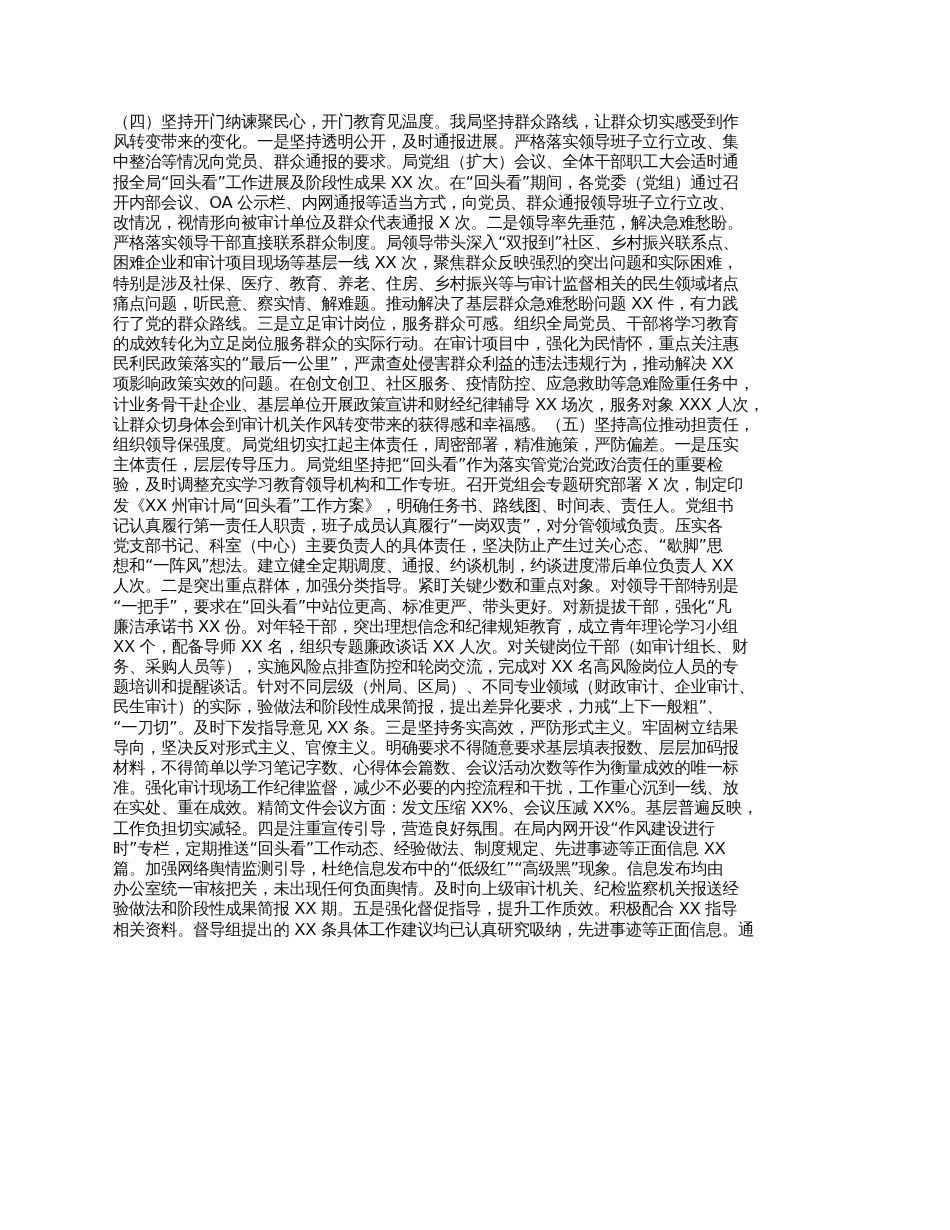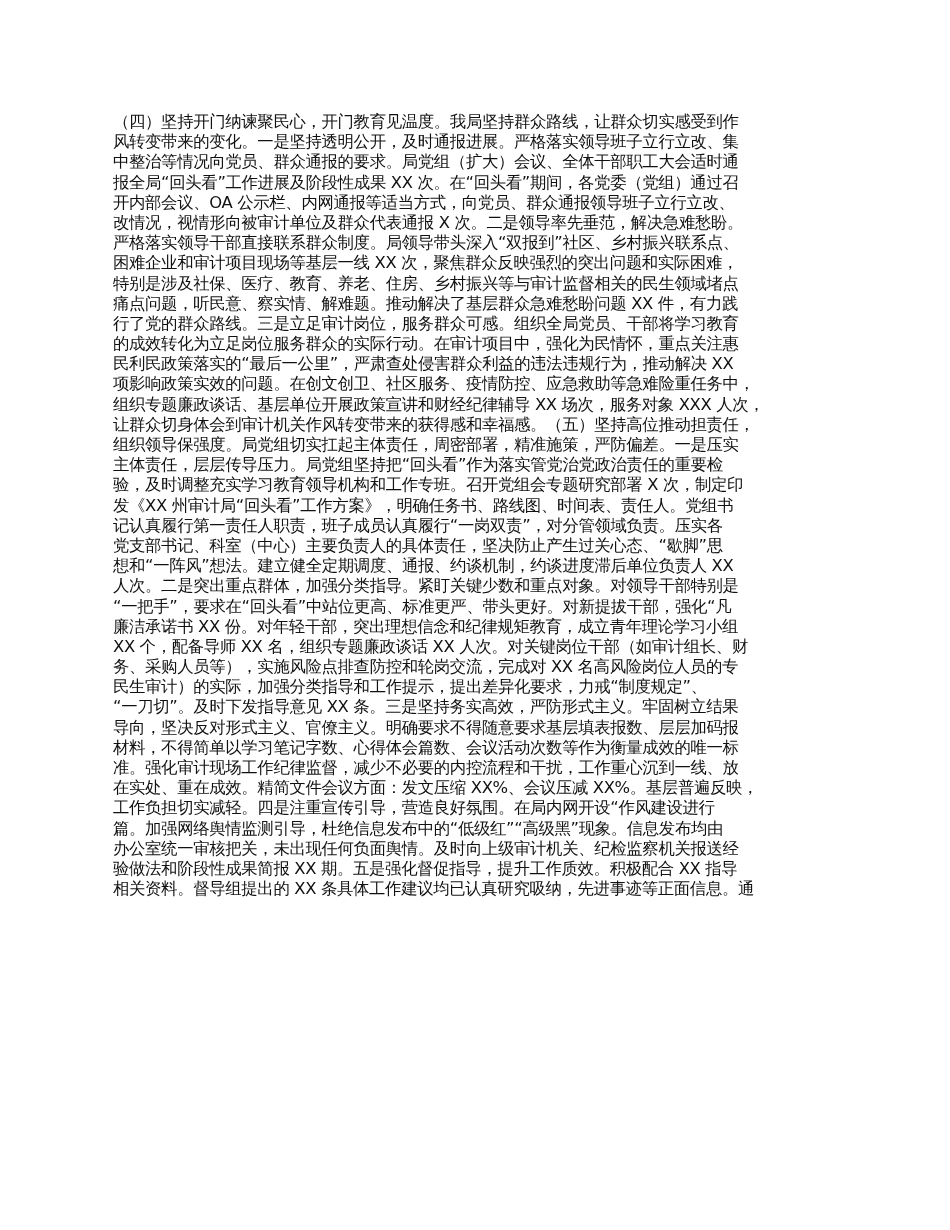--- a/index.html
+++ b/index.html
@@ -24,39 +24,41 @@
       <span class="line">开内部会议、OA 公示栏、内网通报等适当方式，向党员、群众通报领导班子立行立改、</span>
       <span class="line">改情况，视情形向被审计单位及群众代表通报 X 次。二是领导率先垂范，解决急难愁盼。</span>
       <span class="line">严格落实领导干部直接联系群众制度。局领导带头深入“双报到”社区、乡村振兴联系点、</span>
       <span class="line">困难企业和审计项目现场等基层一线 XX 次，聚焦群众反映强烈的突出问题和实际困难，</span>
       <span class="line">特别是涉及社保、医疗、教育、养老、住房、乡村振兴等与审计监督相关的民生领域堵点</span>
       <span class="line">痛点问题，听民意、察实情、解难题。推动解决了基层群众急难愁盼问题 XX 件，有力践</span>
       <span class="line">行了党的群众路线。三是立足审计岗位，服务群众可感。组织全局党员、干部将学习教育</span>
       <span class="line">的成效转化为立足岗位服务群众的实际行动。在审计项目中，强化为民情怀，重点关注惠</span>
       <span class="line">民利民政策落实的“最后一公里”，严肃查处侵害群众利益的违法违规行为，推动解决 XX</span>
       <span class="line">项影响政策实效的问题。在创文创卫、社区服务、疫情防控、应急救助等急难险重任务中，</span>
-      <span class="line">组织专题廉政谈话、基层单位开展政策宣讲和财经纪律辅导 XX 场次，服务对象 XXX 人次，</span>
+      <span class="line">计业务骨干赴企业、基层单位开展政策宣讲和财经纪律辅导 XX 场次，服务对象 XXX 人次，</span>
       <span class="line">让群众切身体会到审计机关作风转变带来的获得感和幸福感。（五）坚持高位推动担责任，</span>
       <span class="line">组织领导保强度。局党组切实扛起主体责任，周密部署，精准施策，严防偏差。一是压实</span>
       <span class="line">主体责任，层层传导压力。局党组坚持把“回头看”作为落实管党治党政治责任的重要检</span>
       <span class="line">验，及时调整充实学习教育领导机构和工作专班。召开党组会专题研究部署 X 次，制定印</span>
       <span class="line">发《XX 州审计局“回头看”工作方案》，明确任务书、路线图、时间表、责任人。党组书</span>
       <span class="line">记认真履行第一责任人职责，班子成员认真履行“一岗双责”，对分管领域负责。压实各</span>
       <span class="line">党支部书记、科室（中心）主要负责人的具体责任，坚决防止产生过关心态、“歇脚”思</span>
       <span class="line">想和“一阵风”想法。建立健全定期调度、通报、约谈机制，约谈进度滞后单位负责人 XX</span>
       <span class="line">人次。二是突出重点群体，加强分类指导。紧盯关键少数和重点对象。对领导干部特别是</span>
       <span class="line">“一把手”，要求在“回头看”中站位更高、标准更严、带头更好。对新提拔干部，强化“凡</span>
       <span class="line">廉洁承诺书 XX 份。对年轻干部，突出理想信念和纪律规矩教育，成立青年理论学习小组</span>
       <span class="line">XX 个，配备导师 XX 名，组织专题廉政谈话 XX 人次。对关键岗位干部（如审计组长、财</span>
       <span class="line">务、采购人员等），实施风险点排查防控和轮岗交流，完成对 XX 名高风险岗位人员的专</span>
-      <span class="line">民生审计）的实际，加强分类指导和工作提示，提出差异化要求，力戒“制度规定”、</span>
+      <span class="line">题培训和提醒谈话。针对不同层级（州局、区局）、不同专业领域（财政审计、企业审计、</span>
+      <span class="line">民生审计）的实际，验做法和阶段性成果简报，提出差异化要求，力戒“上下一般粗”、</span>
       <span class="line">“一刀切”。及时下发指导意见 XX 条。三是坚持务实高效，严防形式主义。牢固树立结果</span>
       <span class="line">导向，坚决反对形式主义、官僚主义。明确要求不得随意要求基层填表报数、层层加码报</span>
       <span class="line">材料，不得简单以学习笔记字数、心得体会篇数、会议活动次数等作为衡量成效的唯一标</span>
       <span class="line">准。强化审计现场工作纪律监督，减少不必要的内控流程和干扰，工作重心沉到一线、放</span>
       <span class="line">在实处、重在成效。精简文件会议方面：发文压缩 XX%、会议压减 XX%。基层普遍反映，</span>
       <span class="line">工作负担切实减轻。四是注重宣传引导，营造良好氛围。在局内网开设“作风建设进行</span>
+      <span class="line">时”专栏，定期推送“回头看”工作动态、经验做法、制度规定、先进事迹等正面信息 XX</span>
       <span class="line">篇。加强网络舆情监测引导，杜绝信息发布中的“低级红”“高级黑”现象。信息发布均由</span>
       <span class="line">办公室统一审核把关，未出现任何负面舆情。及时向上级审计机关、纪检监察机关报送经</span>
       <span class="line">验做法和阶段性成果简报 XX 期。五是强化督促指导，提升工作质效。积极配合 XX 指导</span>
       <span class="line">相关资料。督导组提出的 XX 条具体工作建议均已认真研究吸纳，先进事迹等正面信息。通</span>
     </div>
 </div>
 
 </body></html>

